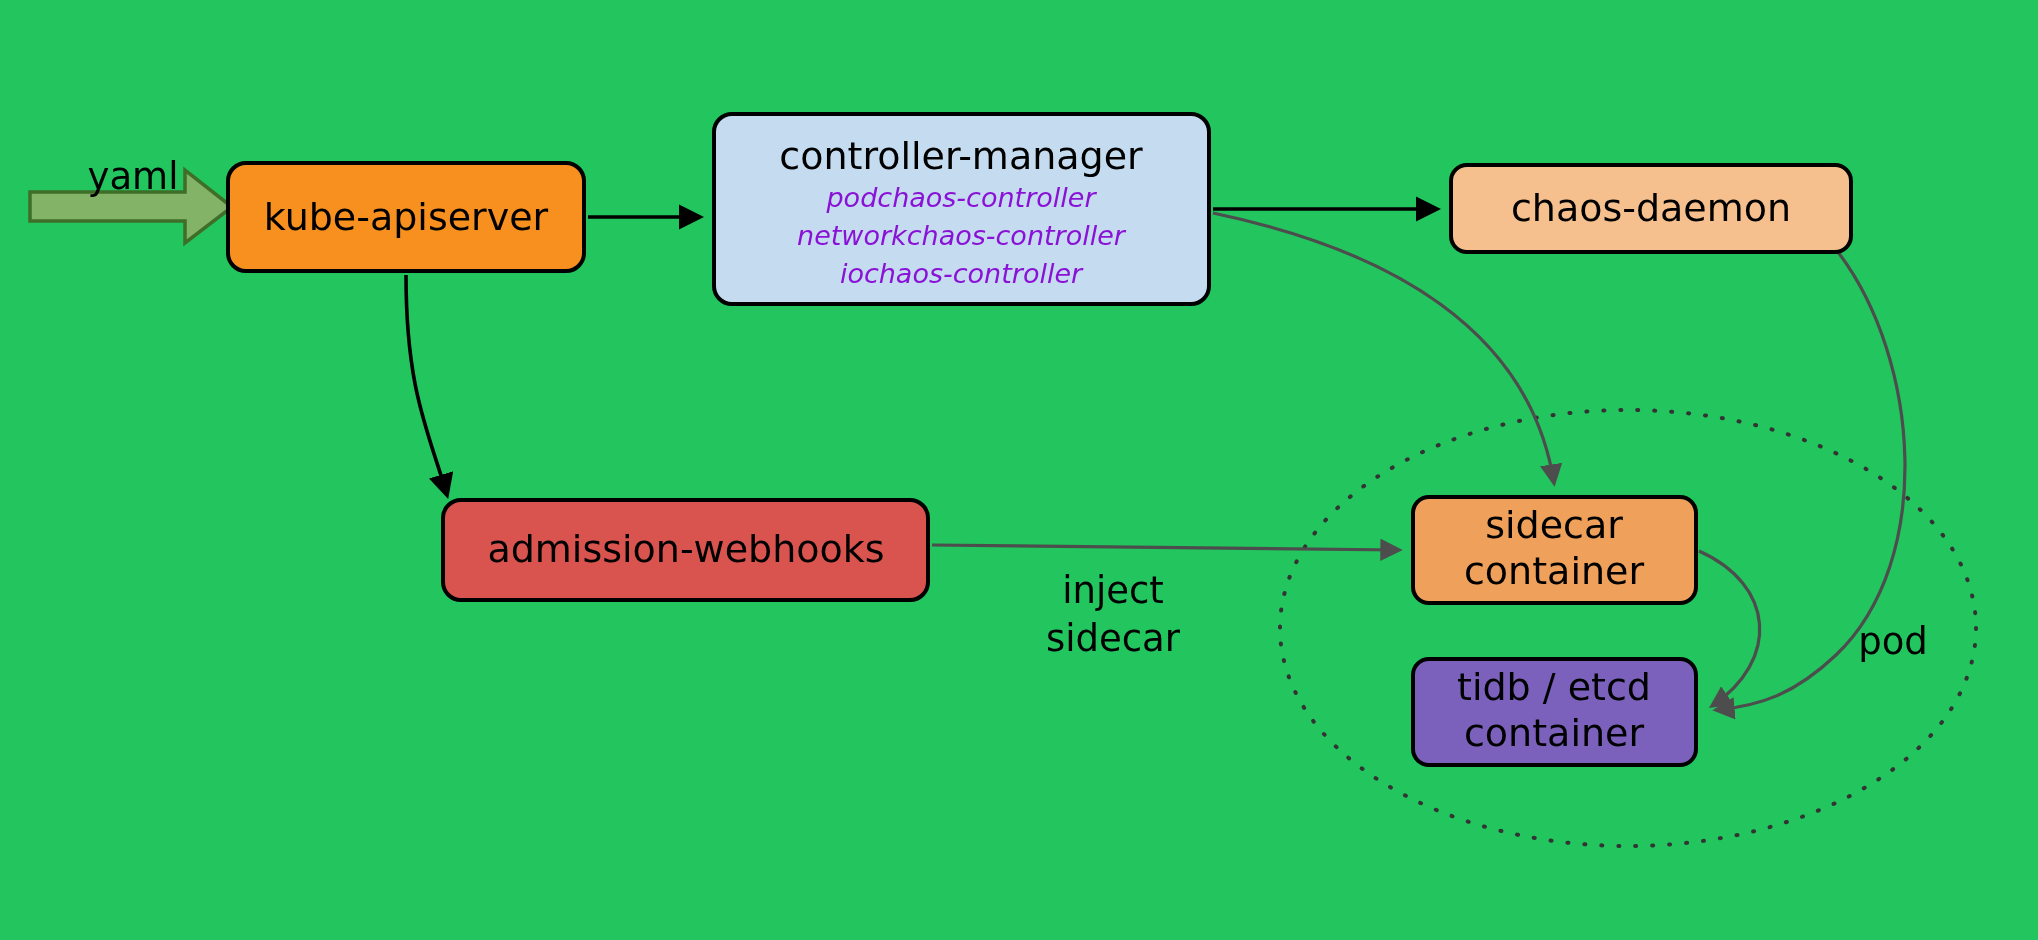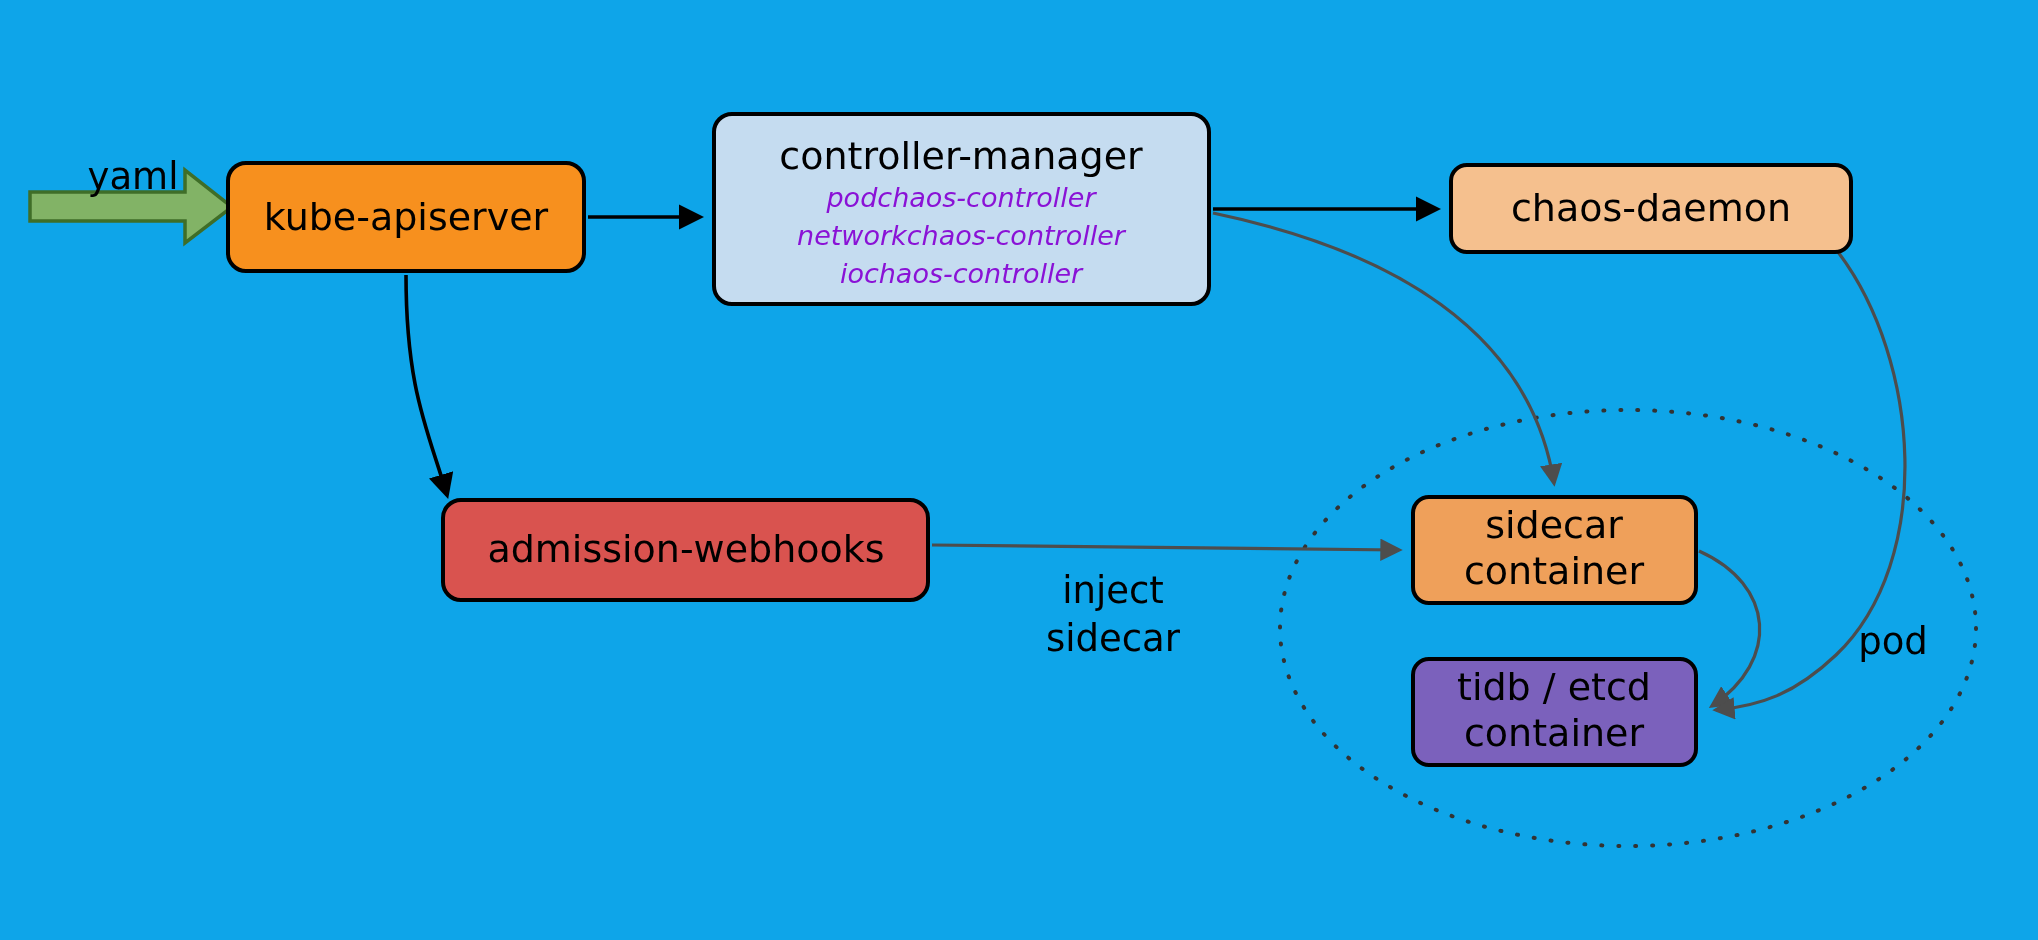--- a/index.html
+++ b/index.html
@@ -10,21 +10,21 @@
   body {
     width: 2038px;
     height: 940px;
     font-family: "DejaVu Sans", sans-serif;
     overflow: hidden;
   }
   #diagram-root {
     position: relative;
     width: 2038px;
     height: 940px;
-    background: #0ea5e9;
+    background: #22c55e;
   }
   svg.canvas {
     position: absolute;
     top: 0; left: 0;
     width: 2038px;
     height: 940px;
   }
   .node-box {
     stroke: #000000;
     stroke-width: 4;

